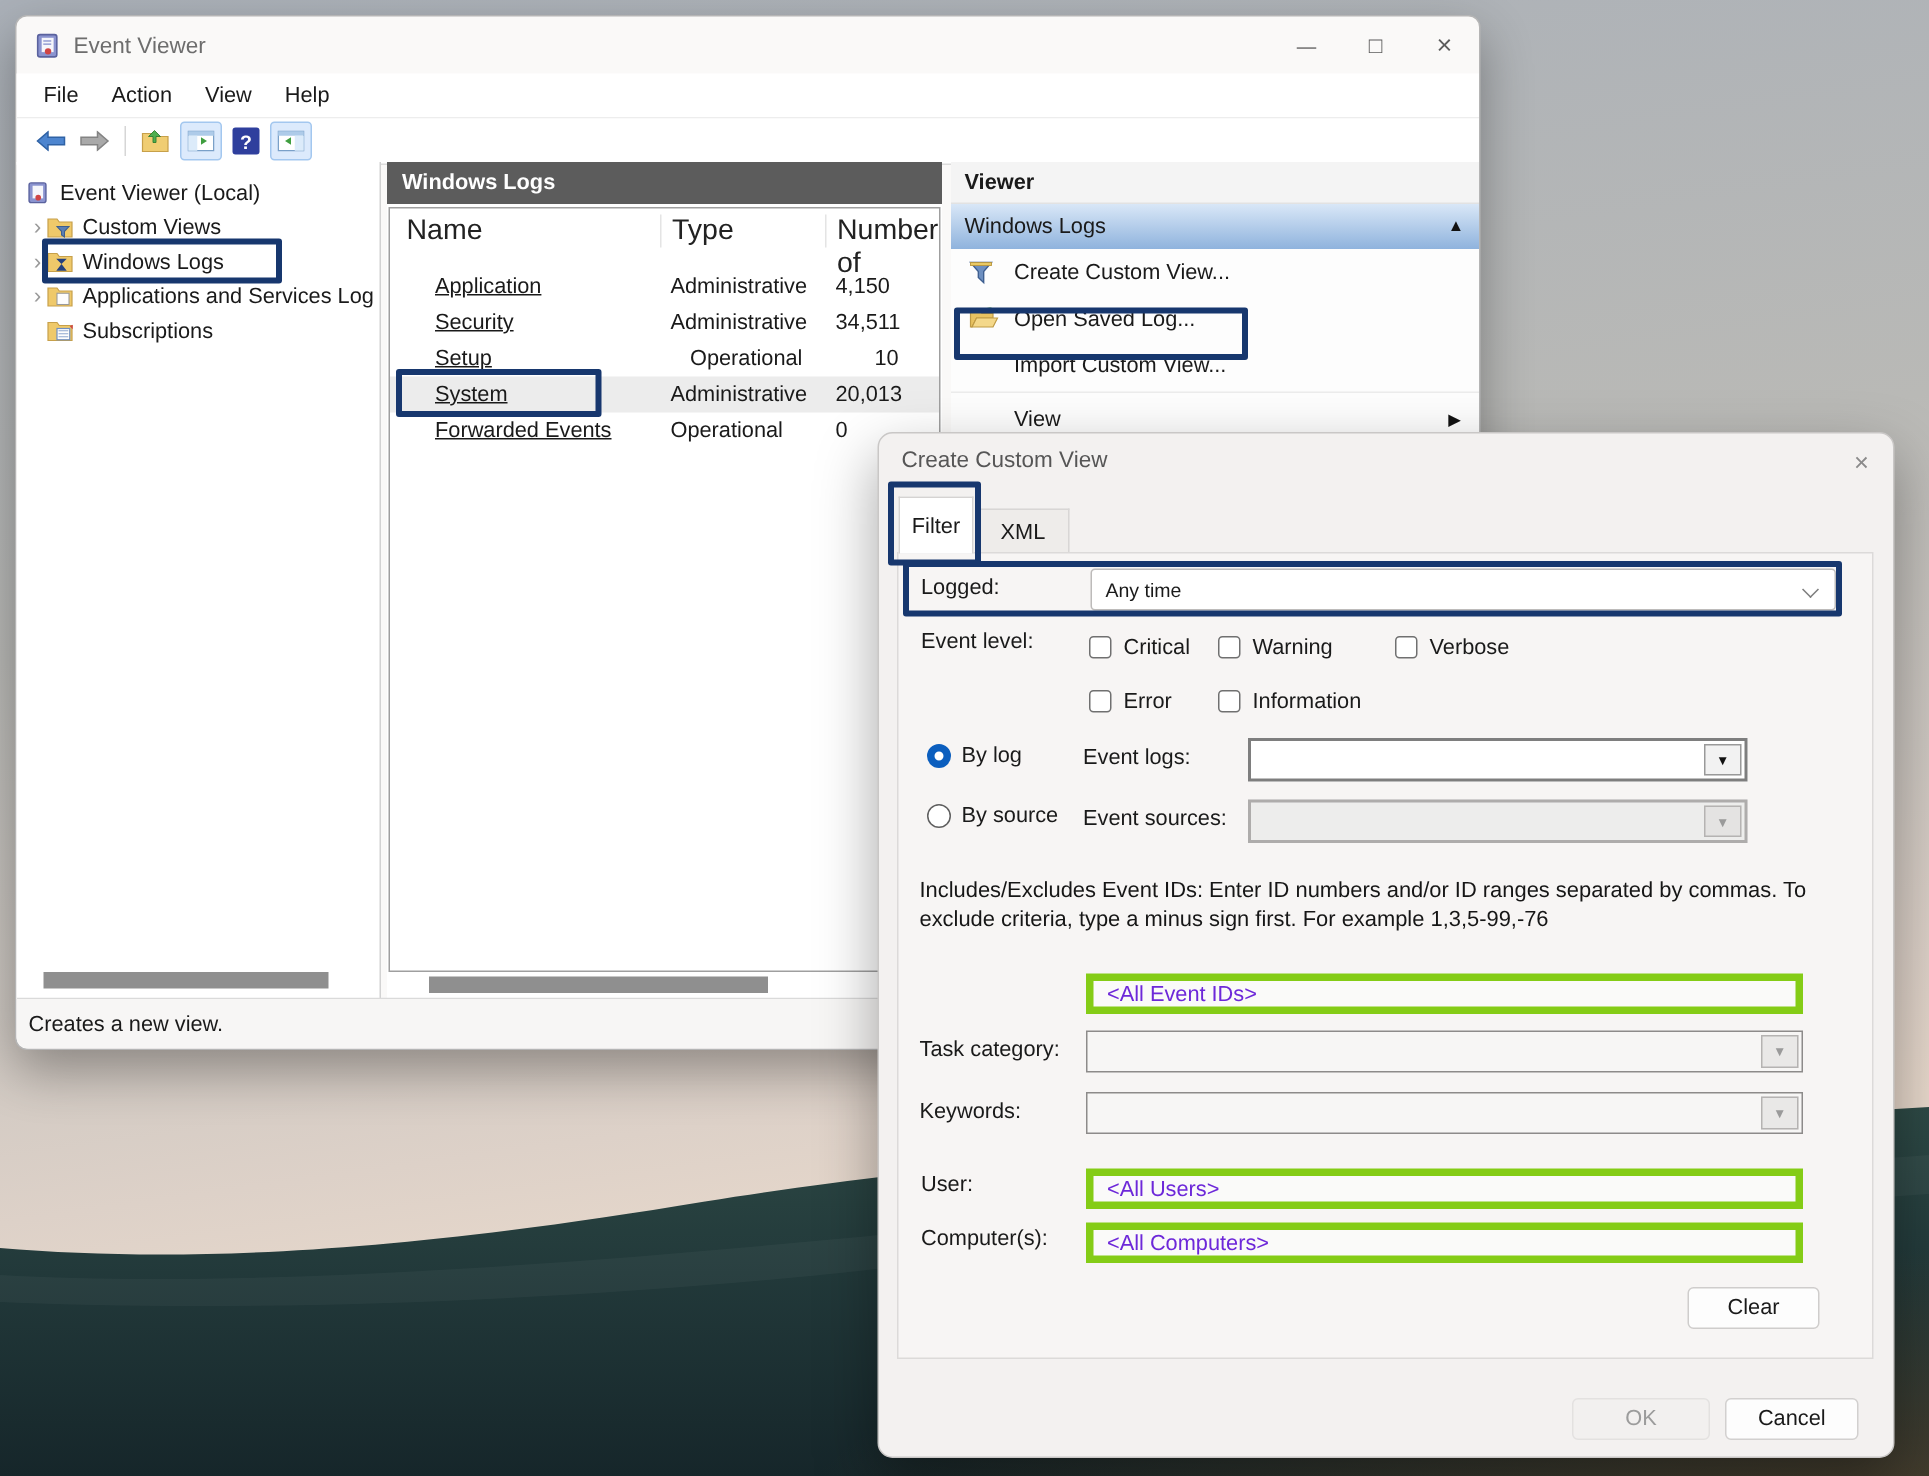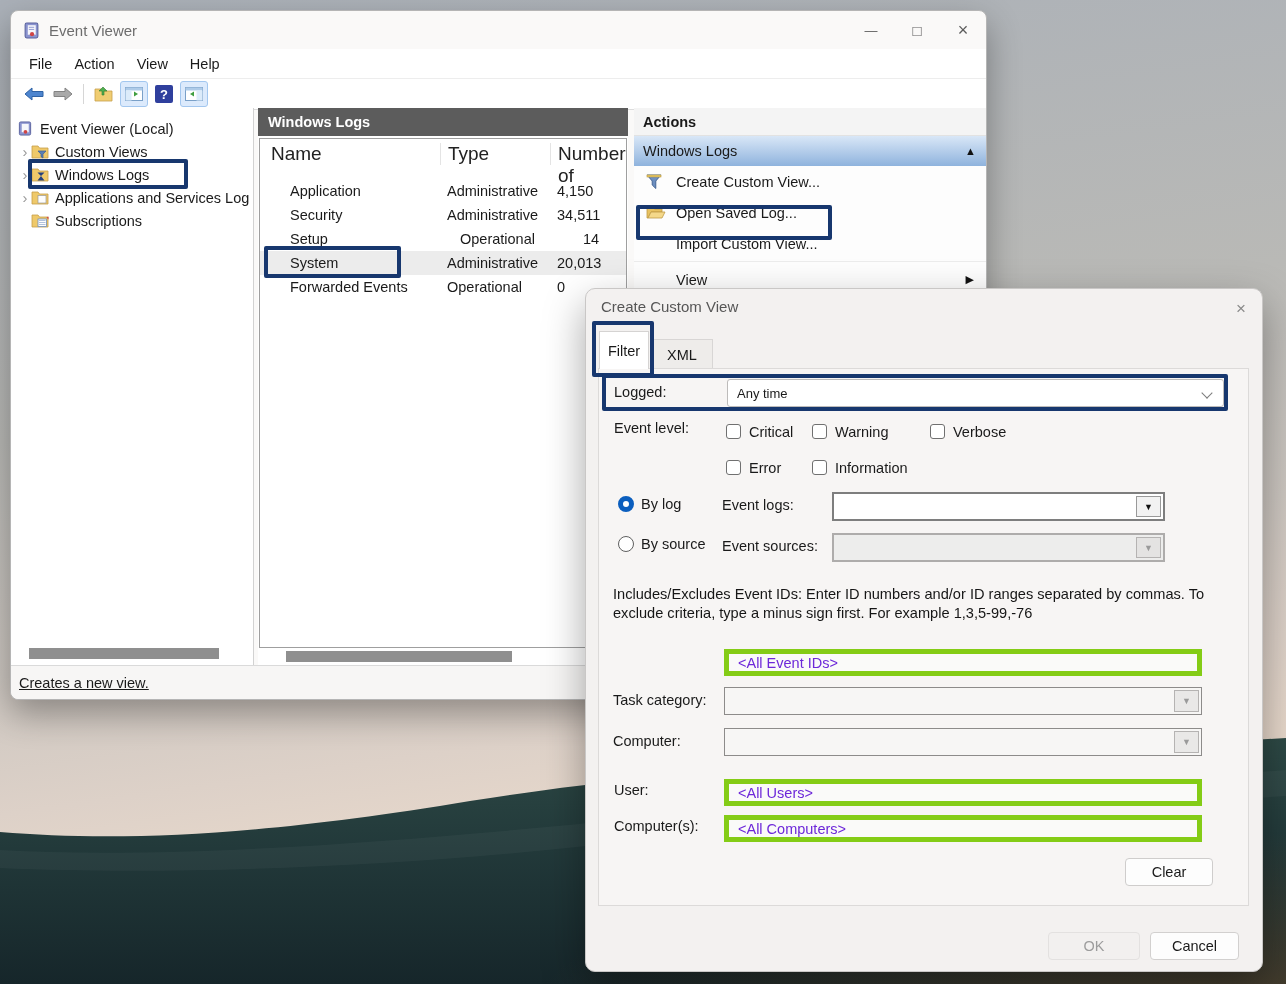--- a/index.html
+++ b/index.html
@@ -38,36 +38,36 @@
   .center-pane{position:absolute;left:247px;top:97px;width:370px;bottom:33px;background:#fff;}
   .center-head{position:absolute;left:0;top:0;right:0;height:28px;background:#5c5c5c;color:#fff;
     font-weight:bold;font-size:14.5px;display:flex;align-items:center;padding-left:10px;box-sizing:border-box;}
   .table-wrap{position:absolute;left:1px;top:30px;right:1px;bottom:18px;border:1px solid #9f9f9f;background:#fff;overflow:hidden;}
   .thead{position:absolute;left:0;top:0;right:0;height:30px;display:flex;align-items:center;font-size:19px;color:#222;}
   .th-name{padding-left:11px;width:169px;}
   .th-type{width:110px;border-left:1px solid #e4e4e4;height:22px;line-height:22px;padding-left:7px;box-sizing:border-box;}
   .th-num{border-left:1px solid #e4e4e4;height:22px;line-height:22px;padding-left:7px;box-sizing:border-box;flex:1;}
   .trow{position:absolute;left:0;right:0;height:24px;display:flex;align-items:center;font-size:14.5px;}
   .trow.sel{background:#ececec;}
-  .td-name{padding-left:30px;width:150px;}
+  .td-name{padding-left:30px;width:150px;text-decoration:underline;}
   .td-type{width:110px;padding-left:7px;box-sizing:border-box;}
   .td-num{padding-left:7px;box-sizing:border-box;flex:1;}
   .actions-pane{position:absolute;left:623px;top:97px;right:0;bottom:33px;background:#fdfdfd;border-radius:0 0 8px 0;}
   .actions-title{height:27px;background:#f4f4f4;border-bottom:1px solid #e2e2e2;font-weight:bold;
     display:flex;align-items:center;padding-left:9px;font-size:14.5px;}
   .actions-group{height:30px;background:linear-gradient(#d9e7f7,#8fb3dd);display:flex;align-items:center;
     padding:0 10px 0 9px;font-size:14.5px;}
   .group-arrow{margin-left:auto;font-size:11px;color:#111;}
   .action-row{height:31px;display:flex;align-items:center;font-size:14.5px;position:relative;}
   .action-ic{width:20px;margin-left:12px;margin-right:10px;flex:0 0 auto;display:flex;}
   .action-label{white-space:nowrap;}
   .action-sep{height:1px;background:#ececec;margin:2px 0;}
   .row-arrow{margin-left:auto;margin-right:12px;font-size:11px;color:#111;}
   .statusbar{position:absolute;left:0;bottom:0;right:0;height:33px;background:#f7f6f5;border-top:1px solid #dadada;
-    border-radius:0 0 8px 8px;display:flex;align-items:center;padding-left:8px;font-size:14.5px;text-decoration:underline;}
+    border-radius:0 0 8px 8px;display:flex;align-items:center;padding-left:8px;font-size:14.5px;}
   
   .dialog{position:absolute;left:585px;top:288px;width:676px;height:682px;background:#f3f1f0;
     border:1px solid #c9c7c6;border-radius:10px;box-shadow:0 16px 40px rgba(0,0,0,.35);}
   .dlg-title{position:absolute;left:15px;top:9px;font-size:15px;color:#565656;}
   .dlg-close{position:absolute;right:16px;top:10px;font-size:17px;color:#8a8a8a;}
   .tab{position:absolute;box-sizing:border-box;display:flex;align-items:center;justify-content:center;font-size:14.5px;}
   .tab.active{left:13px;top:42px;width:50px;height:38px;background:#fff;border:1px solid #d5d3d2;border-bottom:none;z-index:3;}
   .tab.inactive{left:65px;top:50px;width:62px;height:30px;background:#eeecea;border:1px solid #d8d6d5;border-bottom:none;z-index:1;}
   .tabpanel{position:absolute;left:12px;top:79px;width:651px;height:538px;background:#f7f5f4;
     border:1px solid #dcdad9;box-sizing:border-box;z-index:2;}
@@ -250,39 +250,39 @@
           <div class="td-num">4,150</div>
         </div>
         <div class="trow" style="top:64px;">
           <div class="td-name">Security</div>
           <div class="td-type">Administrative</div>
           <div class="td-num">34,511</div>
         </div>
         <div class="trow" style="top:88px;gap:13px;">
           <div class="td-name">Setup</div>
           <div class="td-type">Operational</div>
-          <div class="td-num">14</div>
+          <div class="td-num">10</div>
         </div>
         <div class="trow sel" style="top:112px;">
           <div class="td-name">System</div>
           <div class="td-type">Administrative</div>
           <div class="td-num">20,013</div>
         </div>
         <div class="trow" style="top:136px;">
           <div class="td-name">Forwarded Events</div>
           <div class="td-type">Operational</div>
           <div class="td-num">0</div>
         </div>
       </div>
       <div class="hscroll" style="left:28px;bottom:4px;width:226px;"></div>
     </div>
 
     <div class="actions-pane">
       <div class="actions-title">
-        <span>Actions</span>
+        <span>Viewer</span>
       </div>
       <div class="actions-group">
         <span>Windows Logs</span>
         <span class="group-arrow">▲</span>
       </div>
       <div class="action-row">
         <span class="action-ic">
           <svg width="16" height="16" viewBox="0 0 16 16">
             <path d="M1 1h14l-5.2 6v7.5L6.2 11V7z" fill="#6d8fc0" stroke="#3d5e8f" stroke-width=".9"></path>
             <rect x="1" y="1" width="14" height="2" fill="#e9c964" stroke="#b9973f" stroke-width=".6"></rect>
@@ -371,21 +371,21 @@
         <span>&lt;All Event IDs&gt;</span>
       </div>
 
       <div class="fld-label" style="left:14px;top:323px;">Task category:</div>
       <div class="combo-row" style="left:125px;top:318px;width:478px;height:28px;">
         <span class="btn">
             <span>▼</span>
           </span>
       </div>
 
-      <div class="fld-label" style="left:14px;top:364px;">Computer:</div>
+      <div class="fld-label" style="left:14px;top:364px;">Keywords:</div>
       <div class="combo-row" style="left:125px;top:359px;width:478px;height:28px;">
         <span class="btn">
             <span>▼</span>
           </span>
       </div>
 
       <div class="fld-label" style="left:15px;top:413px;">User:</div>
       <div class="textfield" style="left:125px;top:410px;width:478px;height:27px;">
         <span>&lt;All Users&gt;</span>
       </div>

